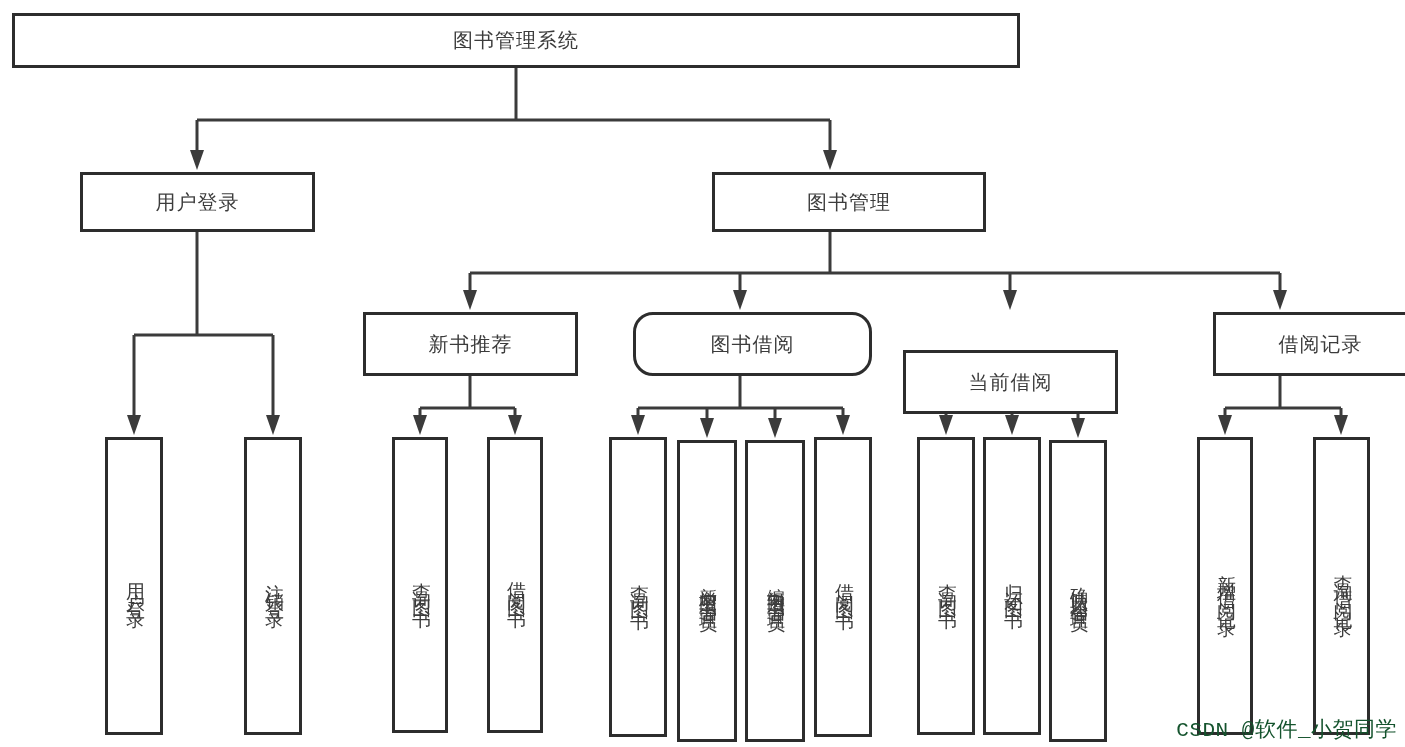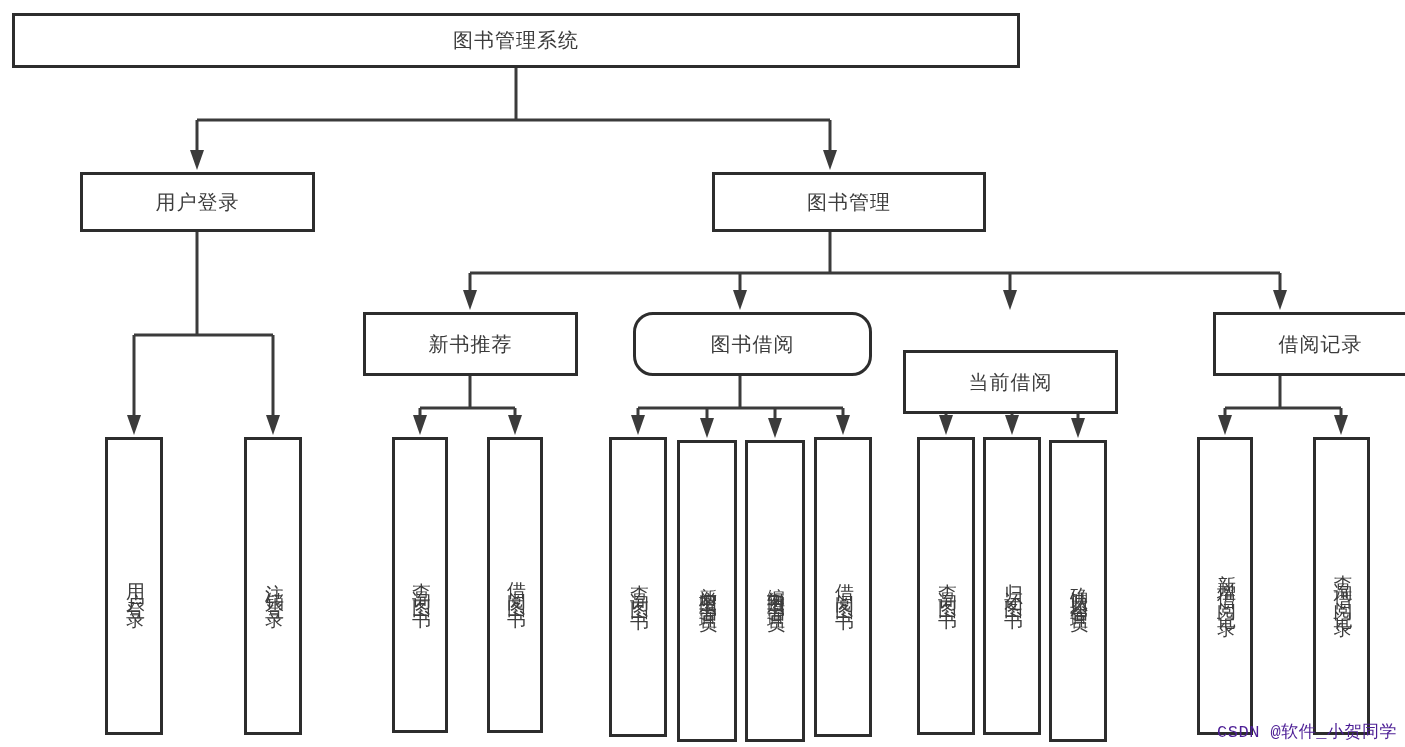--- a/index.html
+++ b/index.html
@@ -37,22 +37,22 @@
     line-height: 1;
   }
   .node.v.long span {
     font-size: 18px;
     letter-spacing: 4px;
   }
   .watermark {
     position: absolute;
     right: 8px;
     bottom: 4px;
-    color: #4c1d95;
-    font-size: 17px;
+    color: #14532d;
+    font-size: 21px;
     letter-spacing: 0.5px;
     z-index: 6;
     white-space: nowrap;
   }
   svg path { stroke: #3b3b3b; stroke-width: 3; fill: none; }
   svg polygon { fill: #3b3b3b; stroke: none; }
 </style>
 </head>
 <body>
 

